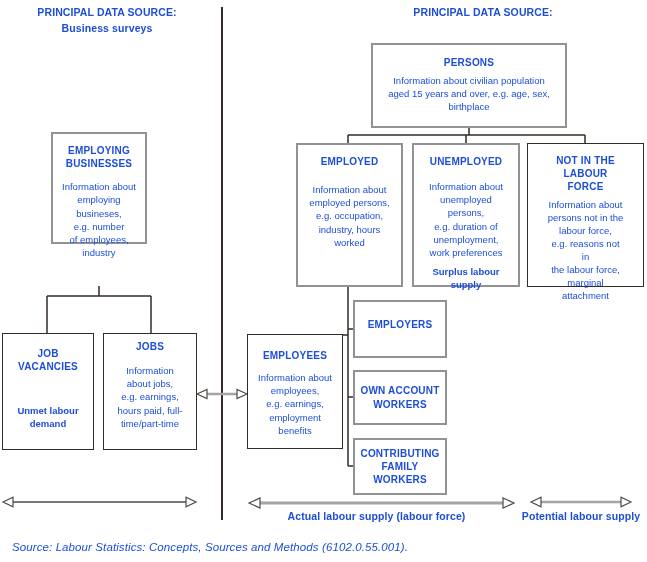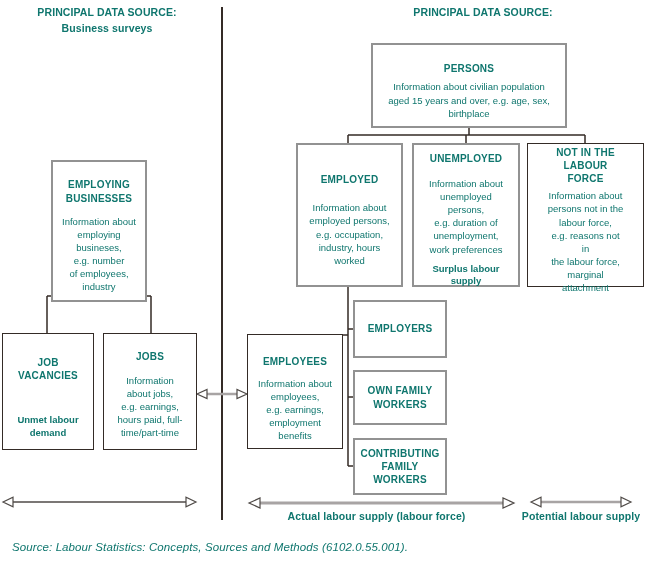--- a/index.html
+++ b/index.html
@@ -1,27 +1,27 @@
 <!DOCTYPE html>
 <html><head>
 <meta charset="utf-8">
 <style>
   html,body { margin:0; padding:0; background:#ffffff; }
   .canvas {
     position:relative; width:647px; height:562px; background:#ffffff;
-    font-family:"Liberation Sans", sans-serif; color:#0f766e; overflow:hidden;
+    font-family:"Liberation Sans", sans-serif; color:#1d4ed8; overflow:hidden;
   }
   svg.layer { position:absolute; left:0; top:0; width:647px; height:562px; }
   .src-header {
     position:absolute; text-align:center; font-weight:bold;
     font-size:10.5px; line-height:1.5; letter-spacing:0.1px;
   }
   .box {
     position:absolute; background:#ffffff; box-sizing:border-box;
-    display:flex; flex-direction:column; align-items:center; text-align:center;justify-content:center;
+    display:flex; flex-direction:column; align-items:center; text-align:center;
   }
   .box.gray { border:2px solid #929292; }
   .box.dark { border:1.5px solid #342b26; }
   .box-title {
     font-weight:bold; font-size:10px; line-height:1.32;
     white-space:pre-line; letter-spacing:0.2px;
   }
   .box-body { font-size:9.5px; line-height:1.38; white-space:pre-line; }
   .box-footer { font-weight:bold; font-size:9.5px; line-height:1.35; white-space:pre-line; }
   .arrow-label {
@@ -120,21 +120,21 @@
 LABOUR FORCE</div>
     <div class="box-body" style="margin-top:4px;">Information about
 persons not in the
 labour force,
 e.g. reasons not in
 the labour force,
 marginal
 attachment</div>
   </div>
 
-  <div class="box gray" style="left:51px; top:160px; width:96px; height:142px; padding:10px 3px 0;">
+  <div class="box gray" style="left:51px; top:132px; width:96px; height:112px; padding:10px 3px 0;">
     <div class="box-title">EMPLOYING
 BUSINESSES</div>
     <div class="box-body" style="margin-top:10px;">Information about
 employing
 busineses,
 e.g. number
 of employees,
 industry</div>
   </div>
 
@@ -160,21 +160,21 @@
 e.g. earnings,
 employment
 benefits</div>
   </div>
 
   <div class="box gray" style="left:353px; top:300px; width:94px; height:58px; padding:16px 3px 16px;">
     <div class="box-title">EMPLOYERS</div>
   </div>
 
   <div class="box gray" style="left:353px; top:370px; width:94px; height:55px; padding:0 3px; justify-content:center;">
-    <div class="box-title">OWN FAMILY
+    <div class="box-title">OWN ACCOUNT
 WORKERS</div>
   </div>
 
   <div class="box gray" style="left:353px; top:438px; width:94px; height:57px; padding:0 3px; justify-content:center;">
     <div class="box-title">CONTRIBUTING
 FAMILY
 WORKERS</div>
   </div>
 
   <div class="arrow-label" style="left:244px; top:510px; width:265px;">Actual labour supply (labour force)</div>

